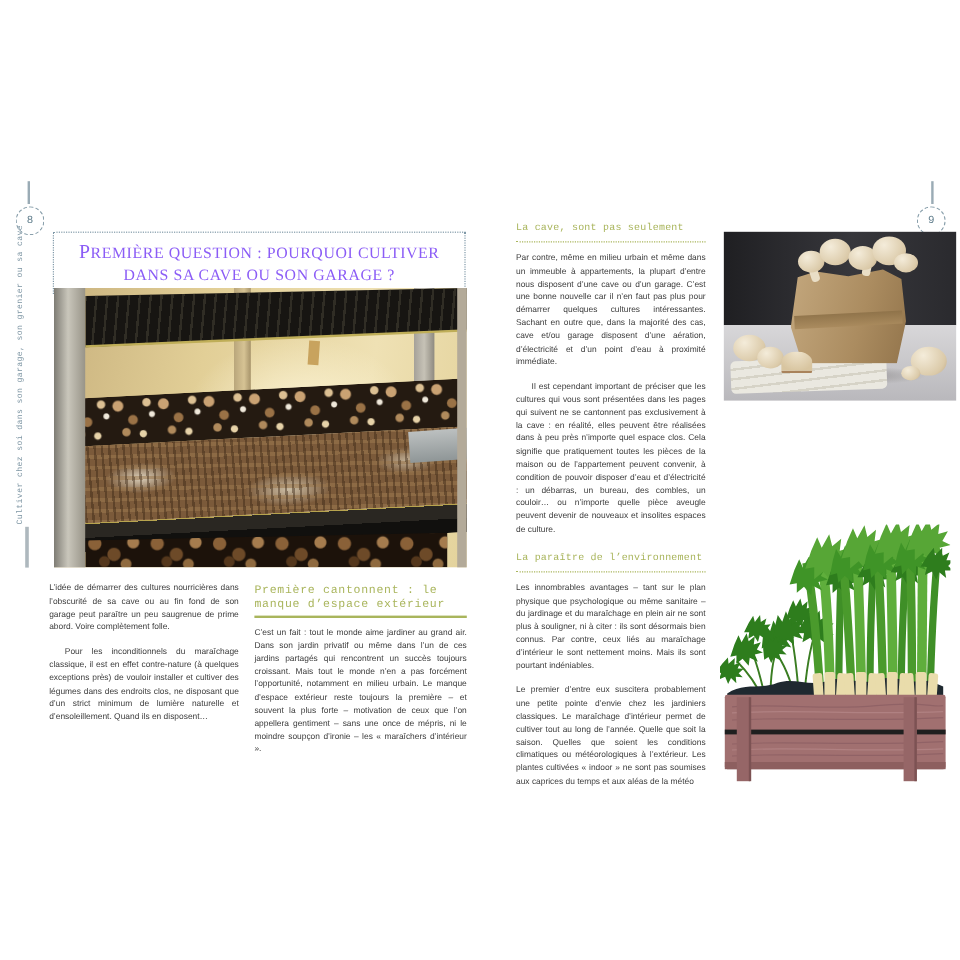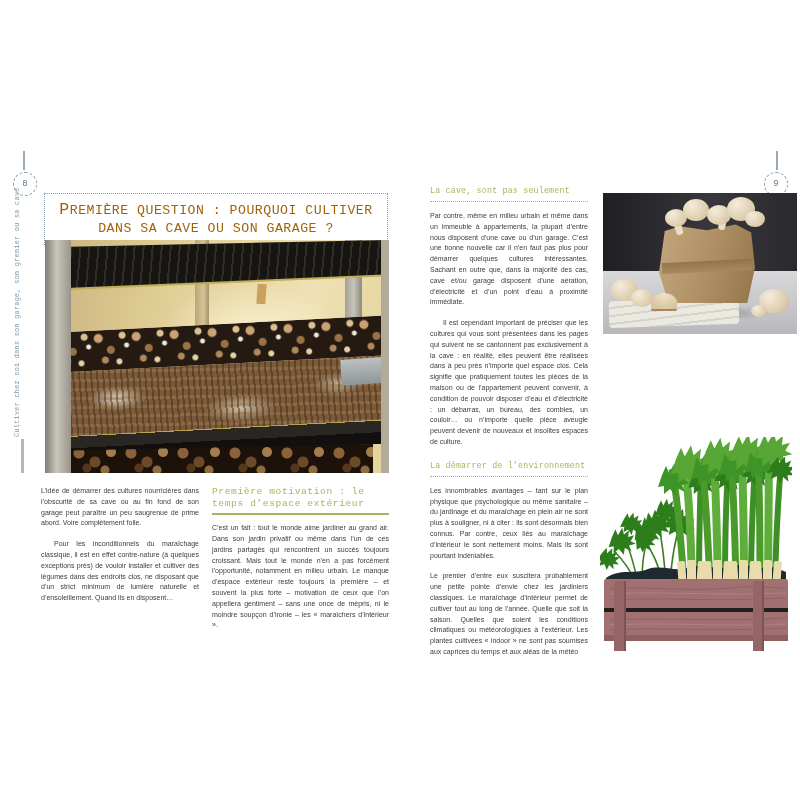--- a/index.html
+++ b/index.html
@@ -15,22 +15,22 @@
          font-family:"Liberation Mono",monospace;font-size:9px;color:#5d7b8a;}
   .badge-left{left:13px;top:172px;}
   .badge-right{left:764px;top:172px;}
   .spine{position:absolute;left:13px;top:199px;width:14px;height:238px;
          writing-mode:vertical-rl;transform:rotate(180deg);
          font-family:"Liberation Mono",monospace;font-size:6.8px;letter-spacing:.3px;
          color:#7d95a3;white-space:nowrap;}
   
   .title-box{position:absolute;left:44px;top:193px;width:344px;box-sizing:border-box;
              border:1px dotted #8099a8;padding:5px 8px 6px;
-             font-family:Liberation Mono, monospace;font-size:13.2px;line-height:1.3;
-             color:#a16207;text-align:center;text-transform:uppercase;letter-spacing:.5px;}
+             font-family:Liberation Serif, serif;font-size:13.2px;line-height:1.3;
+             color:#8b5cf6;text-align:center;text-transform:uppercase;letter-spacing:.5px;}
   .title-box::first-letter{font-size:16.5px;}
   
   .col{position:absolute;font-size:7px;line-height:10.8px;color:#3c3c3c;text-align:justify;}
   .col p{margin:0 0 10px;}
   .indent{text-indent:13px;}
   .lcol1{left:41px;top:486px;width:158px;}
   .lcol2{left:212px;top:486px;width:177px;}
   .rcol{left:430px;top:186px;width:158px;}
   .l-heading{font-family:"Liberation Mono",monospace;font-size:9.6px;line-height:11.6px;
              letter-spacing:.6px;color:#a9b55c;border-bottom:2px solid #a9b55c;
@@ -152,36 +152,36 @@
       <div class="ps-bottom"></div>
       <div class="ps-post-fr"></div>
       <div class="ps-post-l"></div>
     </div>
 
     <div class="col lcol1">
       <p>L’idée de démarrer des cultures nourricières dans l’obscurité de sa cave ou au fin fond de son garage peut paraître un peu saugrenue de prime abord. Voire complètement folle.</p>
       <p class="indent">Pour les inconditionnels du maraîchage classique, il est en effet contre-nature (à quelques exceptions près) de vouloir installer et cultiver des légumes dans des endroits clos, ne disposant que d’un strict minimum de lumière naturelle et d’ensoleillement. Quand ils en disposent…</p>
     </div>
     <div class="col lcol2">
-      <div class="l-heading">Première motivation : le temps d’espace extérieur</div>
+      <div class="l-heading">Première cantonnent : le manque d’espace extérieur</div>
       <p>C’est un fait : tout le monde aime jardiner au grand air. Dans son jardin privatif ou même dans l’un de ces jardins partagés qui rencontrent un succès toujours croissant. Mais tout le monde n’en a pas forcément l’opportunité, notamment en milieu urbain. Le manque d’espace extérieur reste toujours la première – et souvent la plus forte – motivation de ceux que l’on appellera gentiment – sans une once de mépris, ni le moindre soupçon d’ironie – les « maraîchers d’intérieur ».</p>
     </div>
   </div>
 
   <div>
     <div class="tick tick-tr"></div>
     <div class="badge badge-right">
       <span>9</span>
     </div>
 
     <div class="col rcol">
       <div class="r-heading">La cave, sont pas seulement</div>
       <p>Par contre, même en milieu urbain et même dans un immeuble à appartements, la plupart d’entre nous disposent d’une cave ou d’un garage. C’est une bonne nouvelle car il n’en faut pas plus pour démarrer quelques cultures intéressantes. Sachant en outre que, dans la majorité des cas, cave et/ou garage disposent d’une aération, d’électricité et d’un point d’eau à proximité immédiate.</p>
       <p class="indent">Il est cependant important de préciser que les cultures qui vous sont présentées dans les pages qui suivent ne se cantonnent pas exclusivement à la cave : en réalité, elles peuvent être réalisées dans à peu près n’importe quel espace clos. Cela signifie que pratiquement toutes les pièces de la maison ou de l’appartement peuvent convenir, à condition de pouvoir disposer d’eau et d’électricité : un débarras, un bureau, des combles, un couloir… ou n’importe quelle pièce aveugle peuvent devenir de nouveaux et insolites espaces de culture.</p>
-      <div class="r-heading r-heading2">La démarrer de l’environnement</div>
+      <div class="r-heading r-heading2">La paraître de l’environnement</div>
       <p>Les innombrables avantages – tant sur le plan physique que psychologique ou même sanitaire – du jardinage et du maraîchage en plein air ne sont plus à souligner, ni à citer : ils sont désormais bien connus. Par contre, ceux liés au maraîchage d’intérieur le sont nettement moins. Mais ils sont pourtant indéniables.</p>
       <p>Le premier d’entre eux suscitera probablement une petite pointe d’envie chez les jardiniers classiques. Le maraîchage d’intérieur permet de cultiver tout au long de l’année. Quelle que soit la saison. Quelles que soient les conditions climatiques ou météorologiques à l’extérieur. Les plantes cultivées « indoor » ne sont pas soumises aux caprices du temps et aux aléas de la météo</p>
     </div>
 
     <div class="photo-bag">
       <div class="pb-top"></div>
       <div class="pb-floor"></div>
       <div class="pb-shadow"></div>
       <div class="pb-cloth"></div>
       <div class="pb-bag"></div>

